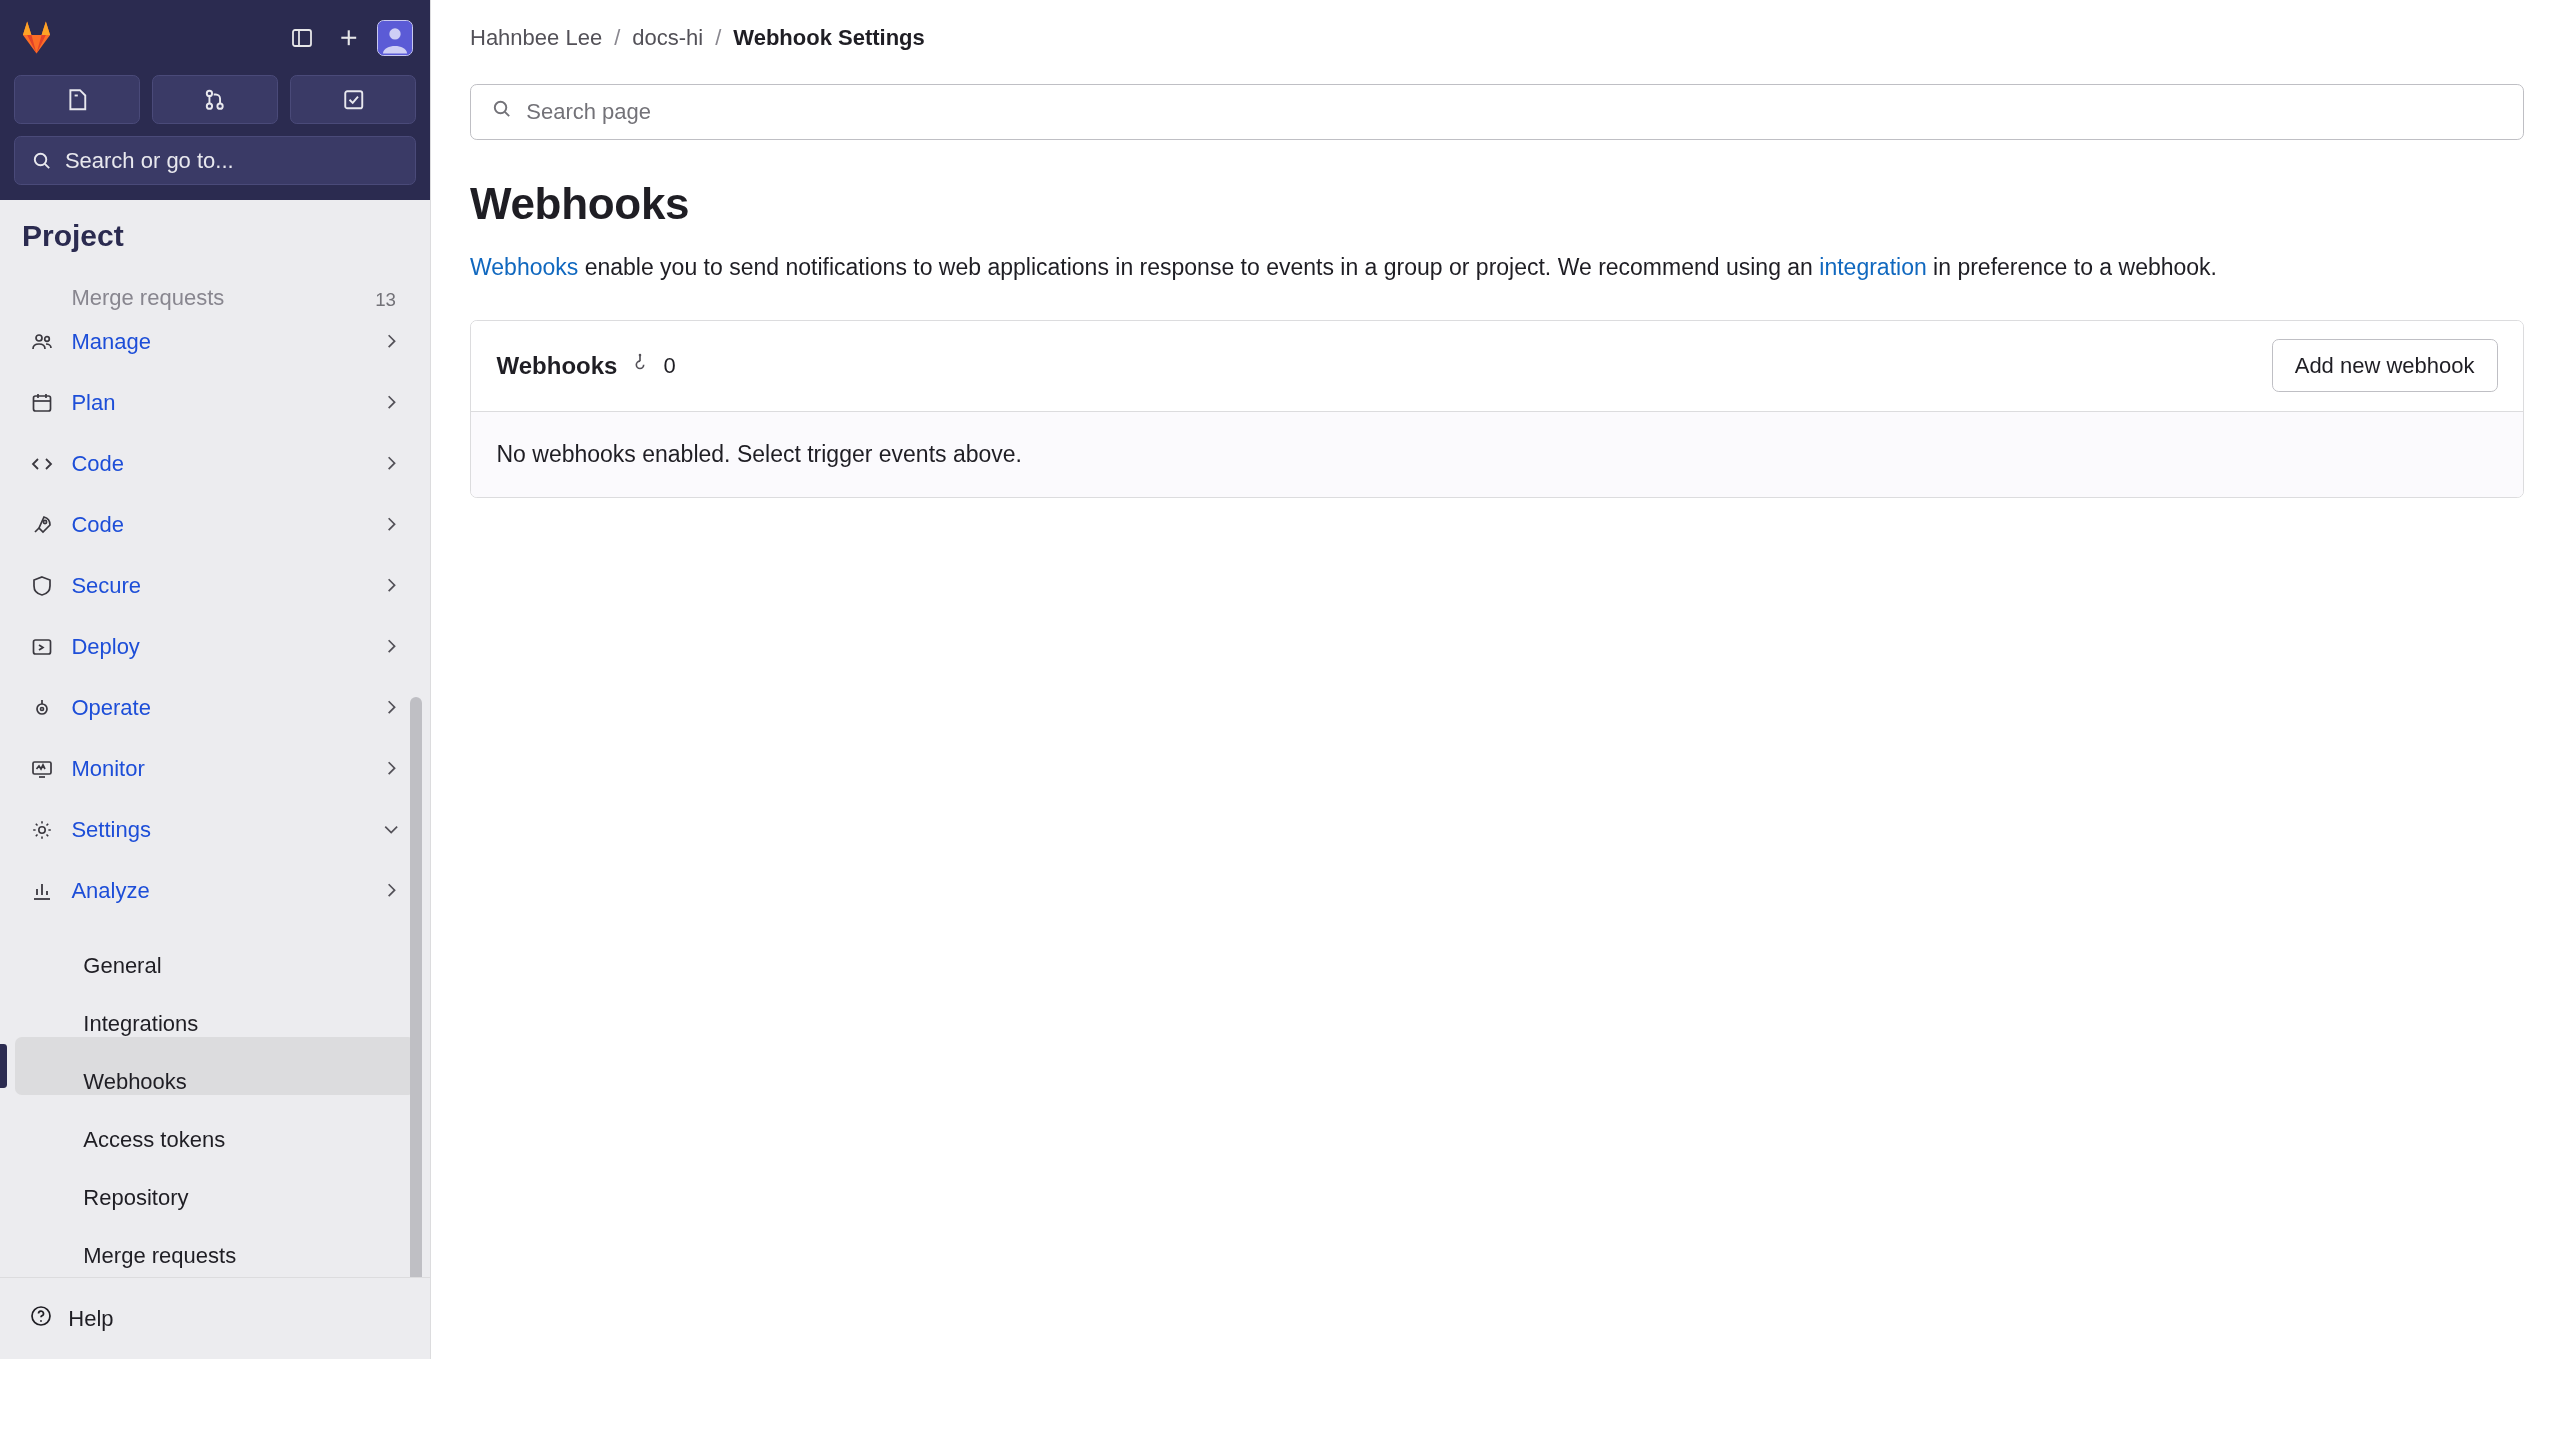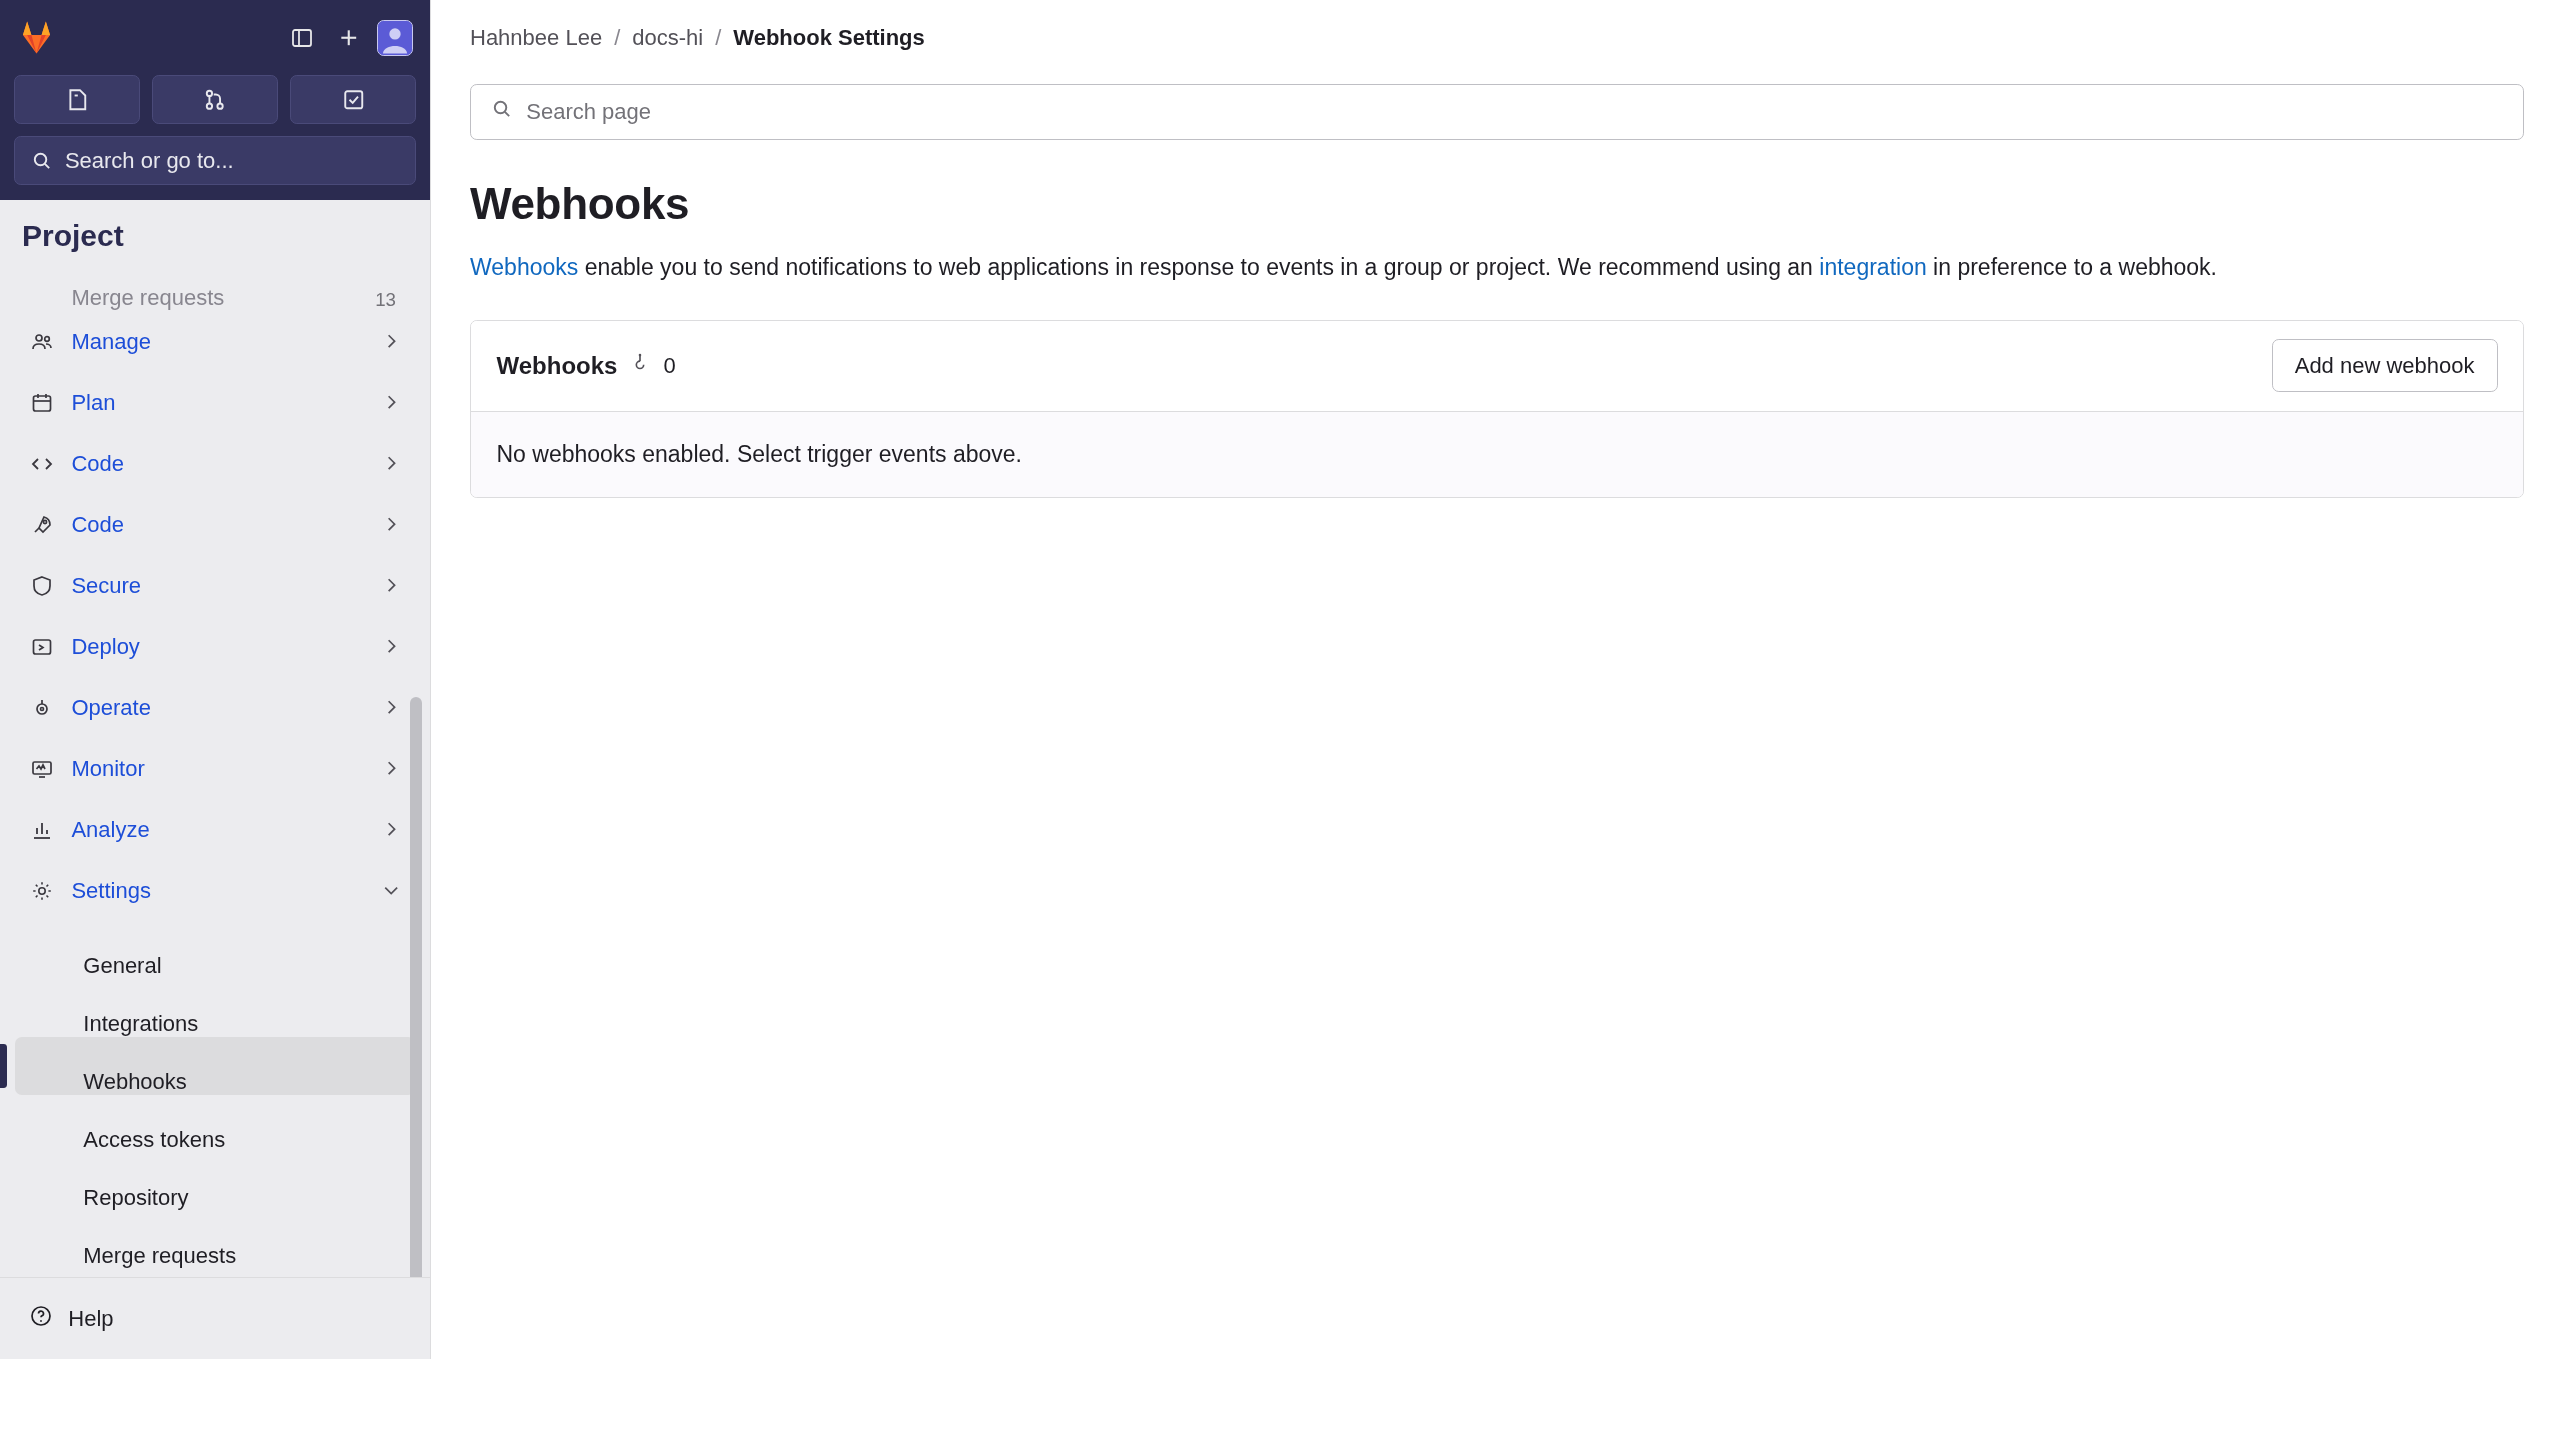--- a/index.html
+++ b/index.html
@@ -455,46 +455,46 @@
         <span class="nav-label">Monitor</span>
         <span class="chev">
           <svg viewBox="0 0 24 24" width="20.4" height="20.4" fill="none" stroke="currentColor" stroke-width="2">
               <polyline points="9,5 16,12 9,19"></polyline>
             </svg>
         </span>
       </div>
 
       <div class="nav-item">
         <span class="nav-ico">
+          <svg viewBox="0 0 24 24" width="24" height="24" fill="none" stroke="currentColor" stroke-width="1.6">
+              <circle cx="12" cy="12" r="3.2"></circle>
+              <path d="M12 3.2v2.4M12 18.4v2.4M3.2 12h2.4M18.4 12h2.4M5.8 5.8l1.7 1.7M16.5 16.5l1.7 1.7M18.2 5.8l-1.7 1.7M7.5 16.5l-1.7 1.7"></path>
+            </svg>
+        </span>
+        <span class="nav-label">Settings</span>
+        <span class="chev">
+          <svg viewBox="0 0 24 24" width="20.4" height="20.4" fill="none" stroke="currentColor" stroke-width="2">
+              <polyline points="5,9 12,16 19,9"></polyline>
+            </svg>
+        </span>
+      </div>
+
+      <div class="nav-item">
+        <span class="nav-ico">
           <svg viewBox="0 0 24 24" width="24" height="24" fill="none" stroke="currentColor" stroke-width="1.8">
               <line x1="4" y1="20" x2="20" y2="20"></line>
               <line x1="7" y1="16" x2="7" y2="10"></line>
               <line x1="12" y1="16" x2="12" y2="5"></line>
               <line x1="17" y1="16" x2="17" y2="12"></line>
             </svg>
         </span>
         <span class="nav-label">Analyze</span>
         <span class="chev">
           <svg viewBox="0 0 24 24" width="20.4" height="20.4" fill="none" stroke="currentColor" stroke-width="2">
               <polyline points="9,5 16,12 9,19"></polyline>
-            </svg>
-        </span>
-      </div>
-
-      <div class="nav-item">
-        <span class="nav-ico">
-          <svg viewBox="0 0 24 24" width="24" height="24" fill="none" stroke="currentColor" stroke-width="1.6">
-              <circle cx="12" cy="12" r="3.2"></circle>
-              <path d="M12 3.2v2.4M12 18.4v2.4M3.2 12h2.4M18.4 12h2.4M5.8 5.8l1.7 1.7M16.5 16.5l1.7 1.7M18.2 5.8l-1.7 1.7M7.5 16.5l-1.7 1.7"></path>
-            </svg>
-        </span>
-        <span class="nav-label">Settings</span>
-        <span class="chev">
-          <svg viewBox="0 0 24 24" width="20.4" height="20.4" fill="none" stroke="currentColor" stroke-width="2">
-              <polyline points="5,9 12,16 19,9"></polyline>
             </svg>
         </span>
       </div>
 
       <div class="sub-item">
         <span>General</span>
       </div>
       <div class="sub-item">
         <span>Integrations</span>
       </div>

